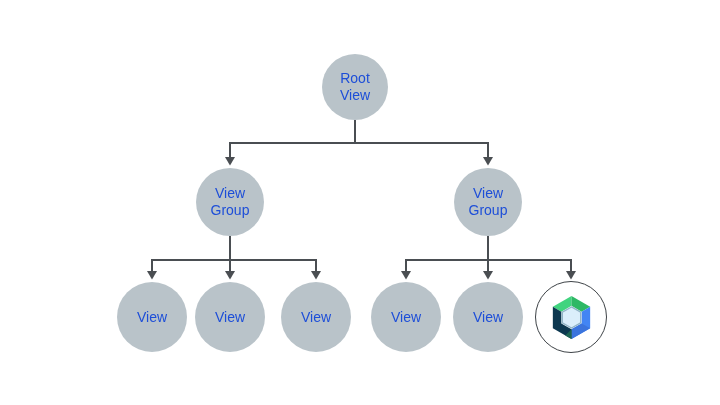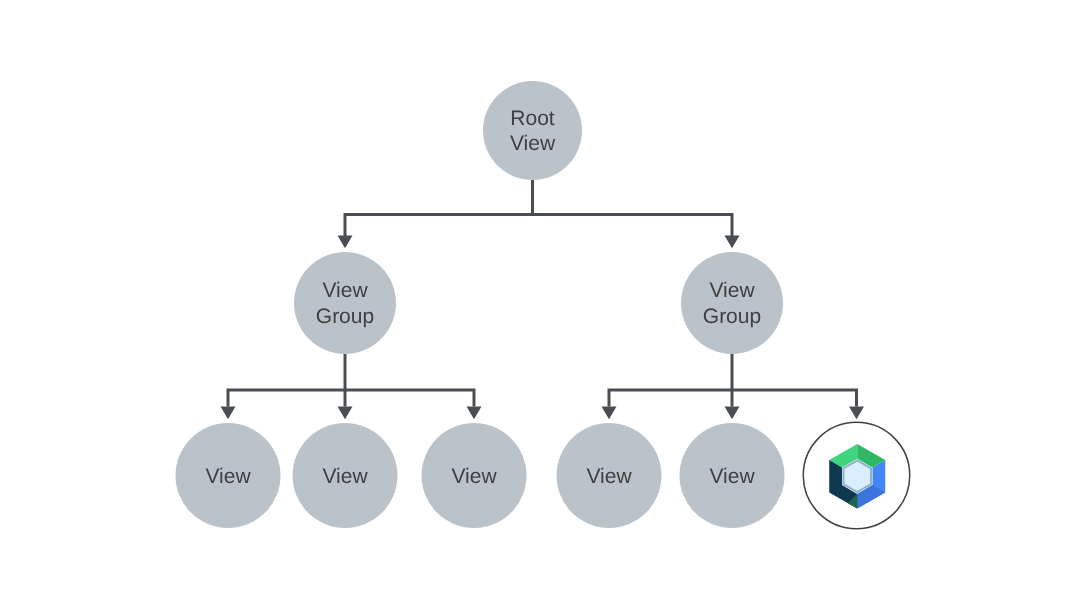--- a/index.html
+++ b/index.html
@@ -32,21 +32,21 @@
     stroke: none;
   }
   .node {
     position: absolute;
     border-radius: 50%;
     background: #b9c3c9;
     display: flex;
     align-items: center;
     justify-content: center;
     text-align: center;
-    color: #404040;
+    color: #1d4ed8;
     font-size: 14px;
     line-height: 17px;
     white-space: pre-line;
     box-sizing: border-box;
   }
   .node.compose-ring {
     background: #ffffff;
     border: 1.5px solid #3e4347;
   }
   .compose-logo-svg {

